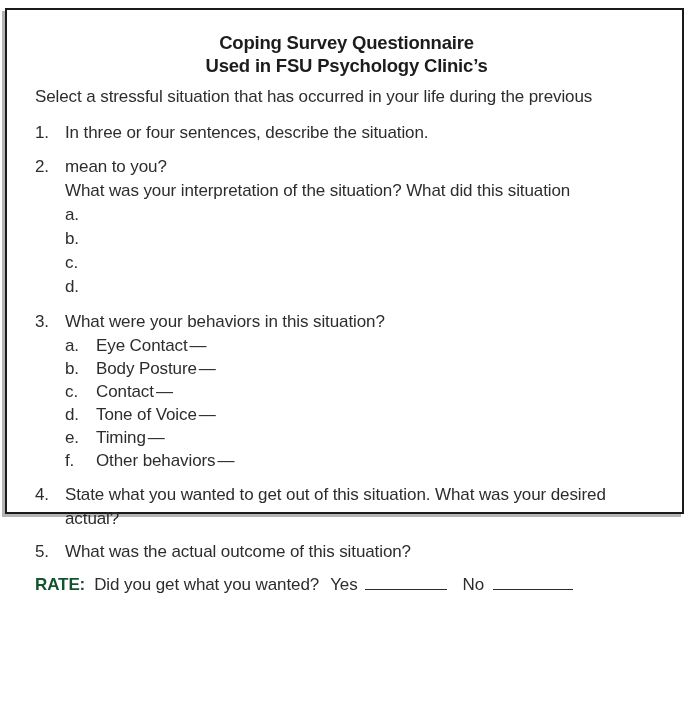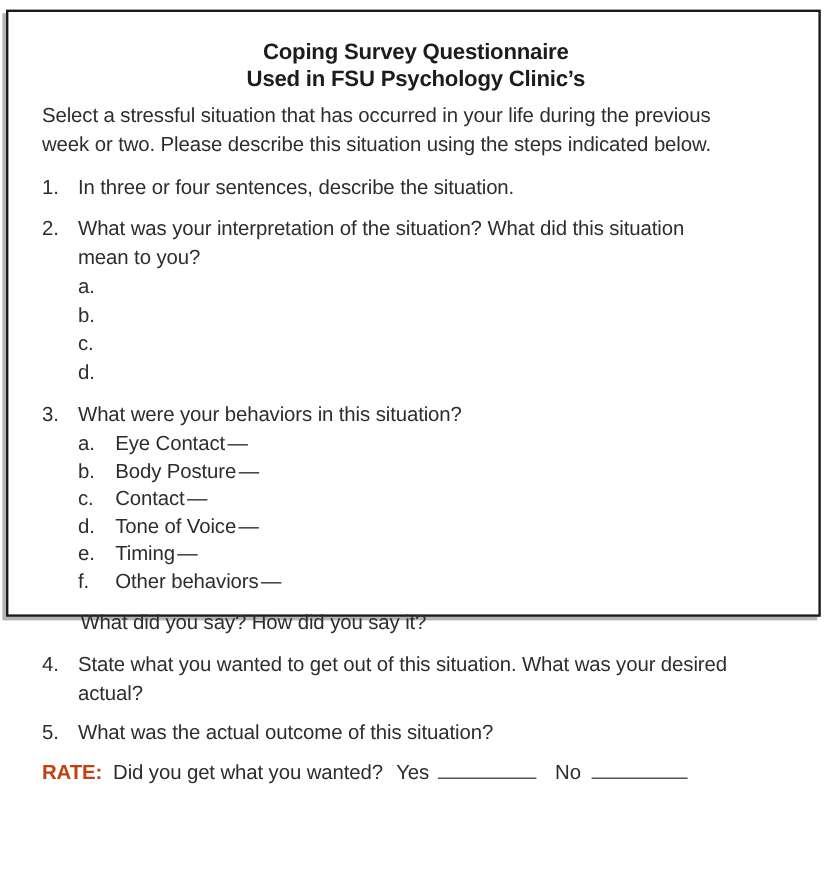--- a/index.html
+++ b/index.html
@@ -49,21 +49,21 @@
   .mt12 { margin-top: 12px; }
   .mt11 { margin-top: 11px; }
   .mt10 { margin-top: 10px; }
   .mt9  { margin-top: 9px; }
   .sub-blank { line-height: 24px; }
   .sub3 { display: flex; line-height: 23px; }
   .sub3-label { flex: none; width: 31px; }
   .dash { margin-left: 2px; }
   .followup { margin-left: 32px; }
   .rate-row { display: flex; align-items: baseline; }
-  .rate-label { font-weight: bold; margin-right: 9px; color: #c2410c; }
+  .rate-label { font-weight: bold; margin-right: 9px; color: #14532d; }
   .yes-word { margin-left: 11px; }
   .no-word { margin-left: 16px; }
   .blank {
     display: inline-block;
     width: 82px;
     border-bottom: 1.8px solid #2a2a2a;
     vertical-align: -3px;
     margin-left: 7px;
   }
   .blank.no { width: 80px; margin-left: 9px; }
@@ -74,35 +74,34 @@
 <div class="page">
   <div class="frame">
 
     <div class="title">
       <div class="line">Coping Survey Questionnaire</div>
       <div class="line">Used in FSU Psychology Clinic’s</div>
     </div>
 
     <div class="body-text intro">
       <div class="line">Select a stressful situation that has occurred in your life during the previous</div>
-      <div class="line">week or two. Please describe this situation using the steps indicated below.</div>
     </div>
 
     <div class="body-text q mt12">
       <span class="q-num">1.</span>
       <div class="q-body">
         <div class="line">In three or four sentences, describe the situation.</div>
       </div>
     </div>
 
     <div class="body-text q mt10">
       <span class="q-num">2.</span>
       <div class="q-body">
+        <div class="line">mean to you?</div>
         <div class="line">What was your interpretation of the situation? What did this situation</div>
-        <div class="line">mean to you?</div>
         <div class="sub-blank">a.</div>
         <div class="sub-blank">b.</div>
         <div class="sub-blank">c.</div>
         <div class="sub-blank">d.</div>
       </div>
     </div>
 
     <div class="body-text q mt11">
       <span class="q-num">3.</span>
       <div class="q-body">
@@ -133,21 +132,20 @@
           <span class="dash">—</span>
         </div>
         <div class="sub3">
           <span class="sub3-label">f.</span>
           <span>Other behaviors</span>
           <span class="dash">—</span>
         </div>
       </div>
     </div>
 
-    <div class="body-text followup mt11 line">What did you say? How did you say it?</div>
 
     <div class="body-text q mt11">
       <span class="q-num">4.</span>
       <div class="q-body">
         <div class="line">State what you wanted to get out of this situation. What was your desired</div>
         <div class="line">actual?</div>
       </div>
     </div>
 
     <div class="body-text q mt9">

